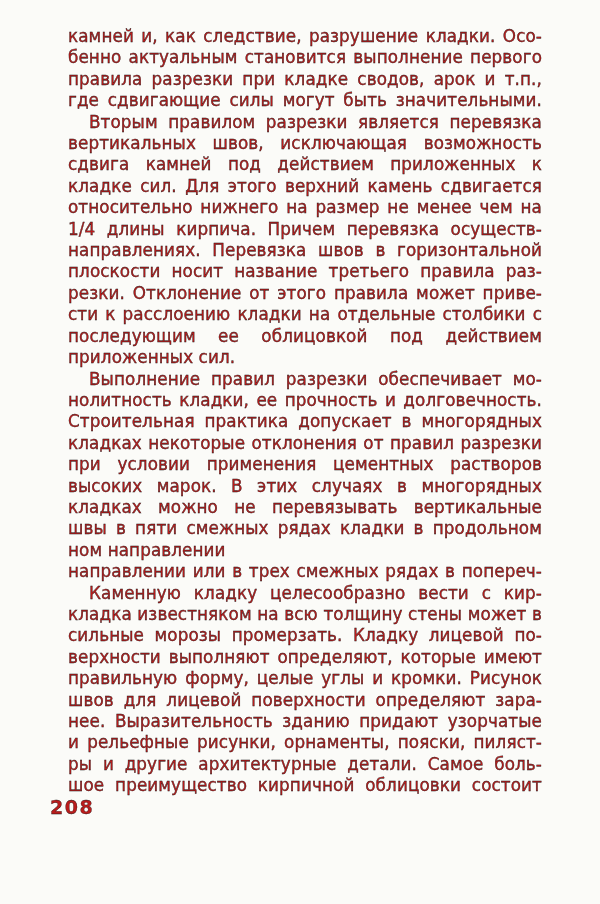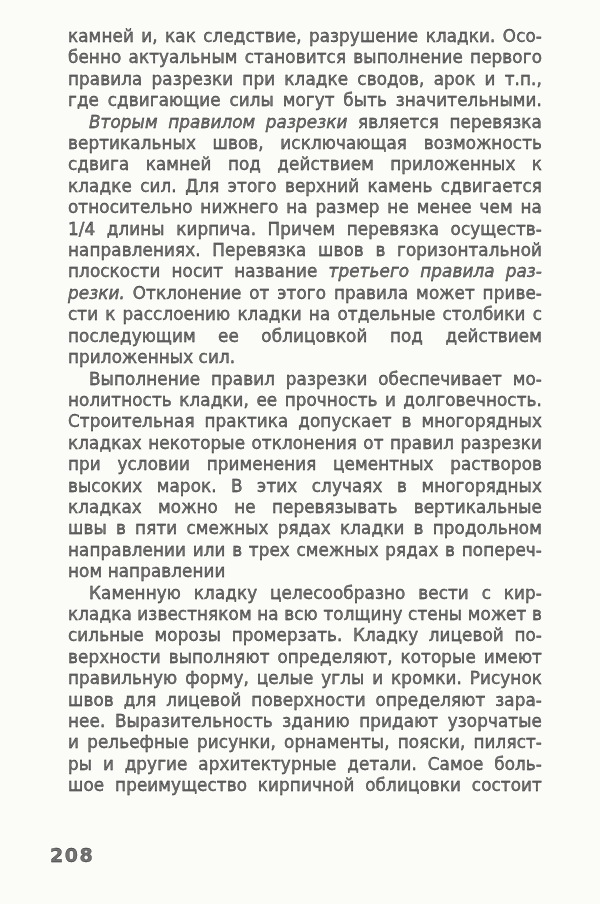--- a/index.html
+++ b/index.html
@@ -36,37 +36,36 @@
     -webkit-text-stroke: 0.35px #161616;
     white-space: normal;
   }
   .line.left {
     text-align-last: left;
   }
   .line.indent {
     text-indent: 21px;
   }
   .seg.it {
-    font-style: italic;
   }
   .page-number {
     position: absolute;
     left: 50px;
-    top: 844px;
+    top: 796px;
     font-size: 19px;
     line-height: 22px;
     font-weight: bold;
     letter-spacing: 1.5px;
     -webkit-text-stroke: 0.3px #111111;
   }
 </style>
 </head>
 <body>
 
-<div class="book-page" style="background: rgb(251, 251, 248); color: #737373;">
+<div class="book-page" style="background: rgb(251, 251, 248); color: #b91c1c;">
   <div class="text-column">
       <div class="line"><span class="seg">камней и, как следствие, разрушение кладки. Осо-</span></div>
       <div class="line"><span class="seg">бенно актуальным становится выполнение первого</span></div>
       <div class="line"><span class="seg">правила разрезки при кладке сводов, арок и т.п.,</span></div>
       <div class="line"><span class="seg">где сдвигающие силы могут быть значительными.</span></div>
       <div class="line indent"><span class="seg it">Вторым правилом разрезки</span><span class="seg"> является перевязка</span></div>
       <div class="line"><span class="seg">вертикальных швов, исключающая возможность</span></div>
       <div class="line"><span class="seg">сдвига камней под действием приложенных к</span></div>
       <div class="line"><span class="seg">кладке сил. Для этого верхний камень сдвигается</span></div>
       <div class="line"><span class="seg">относительно нижнего на размер не менее чем на</span></div>
@@ -78,22 +77,22 @@
       <div class="line"><span class="seg">последующим ее облицовкой под действием</span></div>
       <div class="line left"><span class="seg">приложенных сил.</span></div>
       <div class="line indent"><span class="seg">Выполнение правил разрезки обеспечивает мо-</span></div>
       <div class="line"><span class="seg">нолитность кладки, ее прочность и долговечность.</span></div>
       <div class="line"><span class="seg">Строительная практика допускает в многорядных</span></div>
       <div class="line"><span class="seg">кладках некоторые отклонения от правил разрезки</span></div>
       <div class="line"><span class="seg">при условии применения цементных растворов</span></div>
       <div class="line"><span class="seg">высоких марок. В этих случаях в многорядных</span></div>
       <div class="line"><span class="seg">кладках можно не перевязывать вертикальные</span></div>
       <div class="line"><span class="seg">швы в пяти смежных рядах кладки в продольном</span></div>
+      <div class="line left"><span class="seg">ном направлении</span></div>
       <div class="line"><span class="seg">направлении или в трех смежных рядах в попереч-</span></div>
-      <div class="line left"><span class="seg">ном направлении</span></div>
       <div class="line indent"><span class="seg">Каменную кладку целесообразно вести с кир-</span></div>
       <div class="line"><span class="seg">кладка известняком на всю толщину стены может в</span></div>
       <div class="line"><span class="seg">сильные морозы промерзать. Кладку лицевой по-</span></div>
       <div class="line"><span class="seg">верхности выполняют определяют, которые имеют</span></div>
       <div class="line"><span class="seg">правильную форму, целые углы и кромки. Рисунок</span></div>
       <div class="line"><span class="seg">швов для лицевой поверхности определяют зара-</span></div>
       <div class="line"><span class="seg">нее. Выразительность зданию придают узорчатые</span></div>
       <div class="line"><span class="seg">и рельефные рисунки, орнаменты, пояски, пиляст-</span></div>
       <div class="line"><span class="seg">ры и другие архитектурные детали. Самое боль-</span></div>
       <div class="line"><span class="seg">шое преимущество кирпичной облицовки состоит</span></div>

